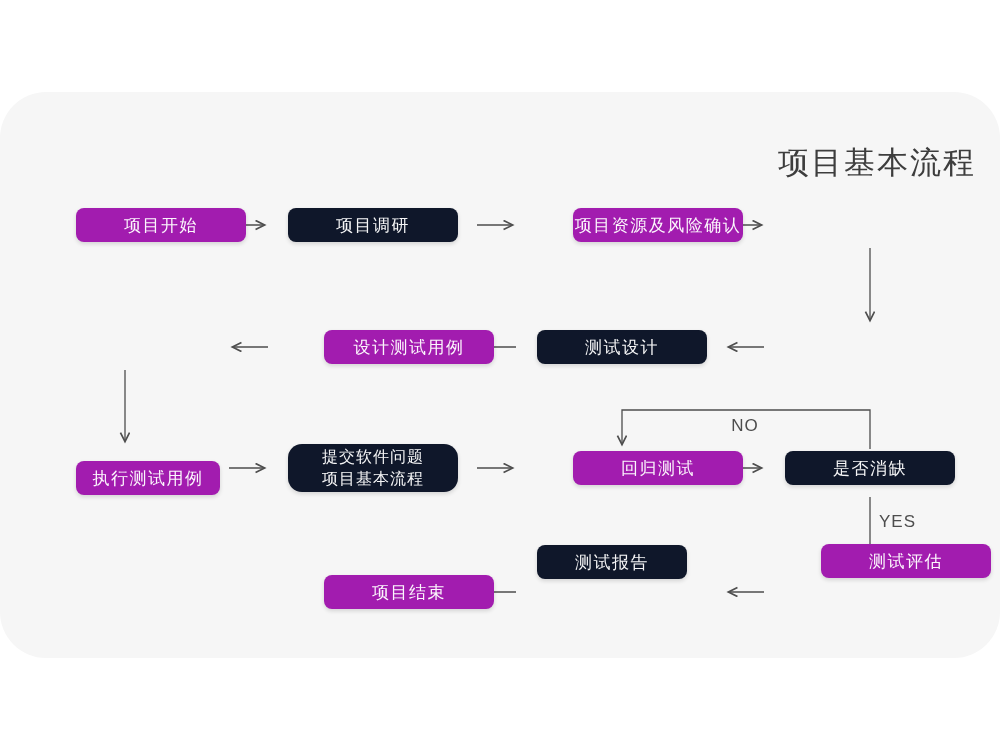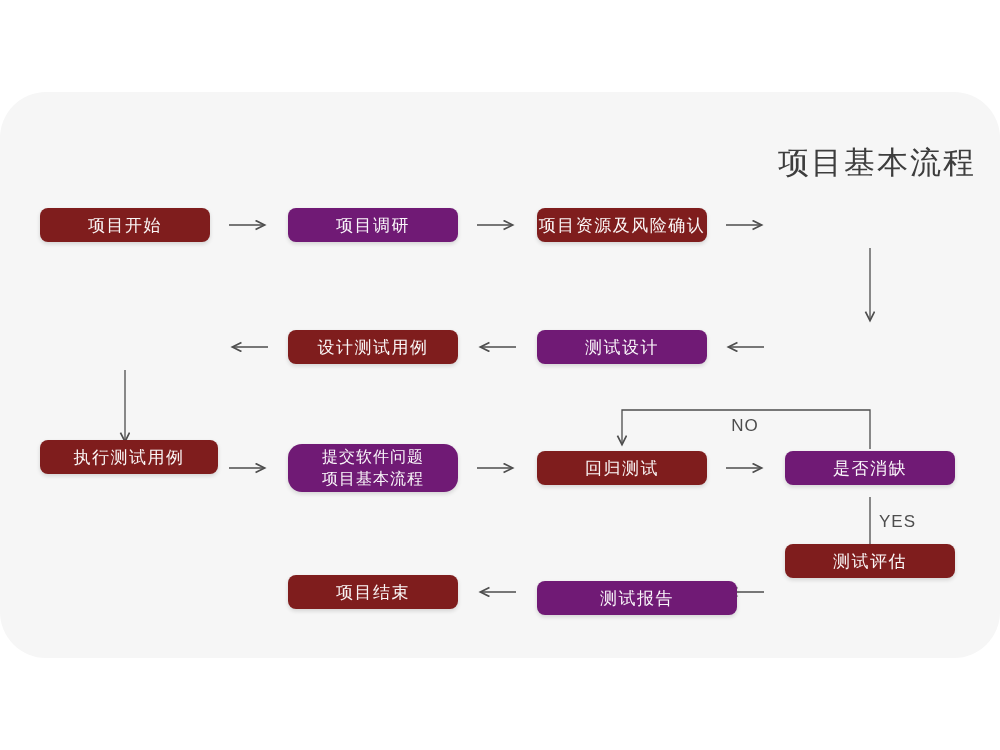--- a/index.html
+++ b/index.html
@@ -20,22 +20,22 @@
     color:#3d3d3d;letter-spacing:2px;
   }
   .arrows{position:absolute;left:0;top:0;pointer-events:none;}
   .node{
     position:absolute;display:flex;align-items:center;justify-content:center;
     border-radius:8px;color:rgba(255,255,255,0.96);
     font-size:17px;letter-spacing:1.5px;
     box-shadow:0 2px 4px rgba(0,0,0,0.14);
     box-sizing:border-box;text-align:center;
   }
-  .node.purple{background:#7f1d1d;}
-  .node.gray{background:#701a75;}
+  .node.purple{background:#a21caf;margin-left:36px;}
+  .node.gray{background:#0f172a;}
   .node.two-line{flex-direction:column;font-size:16px;line-height:22px;letter-spacing:1px;border-radius:14px;}
   .branch-label{
     position:absolute;color:#4d4d4d;font-size:17px;letter-spacing:1px;
   }
   .label-no{left:700px;top:416px;width:90px;text-align:center;}
   .label-yes{left:879px;top:512px;}
 </style>
 </head>
 <body>
 
@@ -78,28 +78,28 @@
     </g>
   </svg>
 
   <div class="node purple" style="left:40px;top:208px;width:170px;height:34px">项目开始</div>
   <div class="node gray" style="left:288px;top:208px;width:170px;height:34px">项目调研</div>
   <div class="node purple" style="left:537px;top:208px;width:170px;height:34px">项目资源及风险确认</div>
 
   <div class="node purple" style="left:288px;top:330px;width:170px;height:34px">设计测试用例</div>
   <div class="node gray" style="left:537px;top:330px;width:170px;height:34px">测试设计</div>
 
-  <div class="node purple" style="left:40px;top:440px;width:178px;height:34px">执行测试用例</div>
+  <div class="node purple" style="left:40px;top:461px;width:144px;height:34px">执行测试用例</div>
   <div class="node gray two-line" style="left:288px;top:444px;width:170px;height:48px">
     <span>提交软件问题</span>
     <span>项目基本流程</span>
   </div>
   <div class="node purple" style="left:537px;top:451px;width:170px;height:34px">回归测试</div>
   <div class="node gray" style="left:785px;top:451px;width:170px;height:34px">是否消缺</div>
 
   <div class="node purple" style="left:288px;top:575px;width:170px;height:34px">项目结束</div>
-  <div class="node gray" style="left:537px;top:581px;width:200px;height:34px">测试报告</div>
+  <div class="node gray" style="left:537px;top:545px;width:150px;height:34px">测试报告</div>
   <div class="node purple" style="left:785px;top:544px;width:170px;height:34px">测试评估</div>
 
   <div class="branch-label label-no">NO</div>
   <div class="branch-label label-yes">YES</div>
 
 </div>
 
 </body></html>

